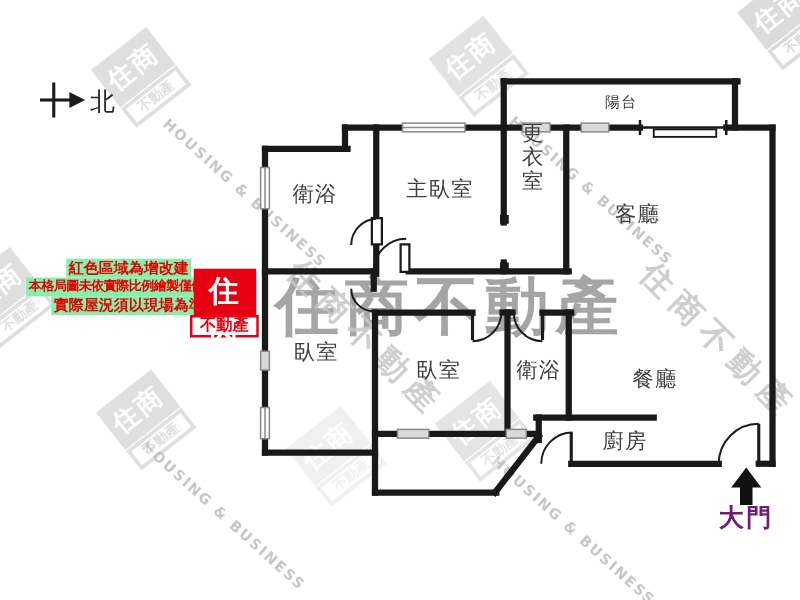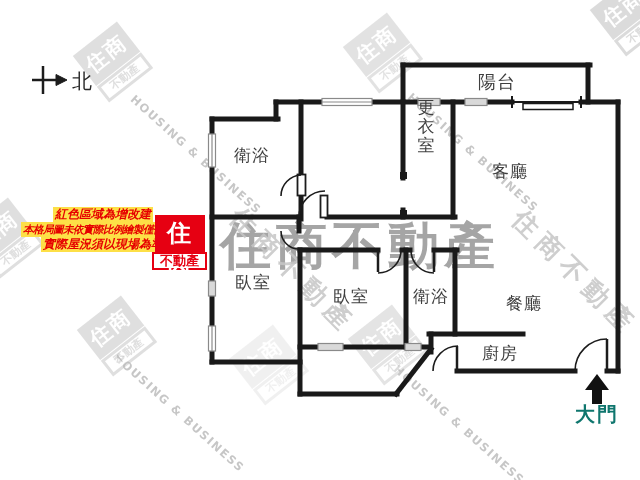--- a/index.html
+++ b/index.html
@@ -17,21 +17,21 @@
   .room-label{
     position:absolute;transform:translate(-50%,-50%);
     color:#3f3f3f;font-size:17px;letter-spacing:1px;white-space:nowrap;
   }
   .room-label.vert{
     transform:none;white-space:normal;width:20px;line-height:19px;
     word-break:break-all;letter-spacing:0;text-align:center;
   }
   .door-label{
     position:absolute;transform:translate(-50%,-50%);
-    color:#0f766e;font-size:20px;font-weight:bold;letter-spacing:2px;white-space:nowrap;
+    color:#701a75;font-size:20px;font-weight:bold;letter-spacing:2px;white-space:nowrap;
   }
   .compass-label{
     position:absolute;color:#2a2a2a;font-size:20px;white-space:nowrap;
   }
   
   .wm-eng{
     position:absolute;color:#b9b9b9;font-size:11.5px;font-weight:bold;
     letter-spacing:1.6px;white-space:nowrap;opacity:.8;
     transform:rotate(42deg);transform-origin:left top;
   }
@@ -62,22 +62,22 @@
     display:block;width:50px;height:37px;margin:0 auto;background:#e60012;
     color:#ffffff;font-size:24px;font-weight:bold;line-height:37px;letter-spacing:2px;
   }
   #brand-logo .b-bot{
     display:block;width:51px;height:14px;background:#ffffff;border:2px solid #e60012;
     color:#e60012;font-size:13px;font-weight:bold;line-height:14px;margin-top:0;
   }
   
   #notice{position:absolute;left:12px;top:207px;width:182px;text-align:center;line-height:0;}
   #notice .n-line{
-    display:inline-block;background:#fde047;color:#e60000;font-weight:bold;
-    line-height:13px;padding:1px 2px;white-space:nowrap;font-style:italic;
+    display:inline-block;background:#86efac;color:#e60000;font-weight:bold;
+    line-height:13px;padding:1px 2px;white-space:nowrap;
   }
   #notice .n1{font-size:12px;}
   #notice .n2{font-size:10.5px;letter-spacing:-0.5px;}
   #notice .n3{font-size:12px;}
 </style>
 </head>
 <body>
 
 <div id="stage">
 
@@ -216,22 +216,23 @@
     <g stroke="#1c1c1c" fill="#1c1c1c">
       <line x1="32" y1="80" x2="56" y2="80" stroke-width="2.5"></line>
       <polygon points="56,74.5 67,80 56,85.5" stroke-width="1"></polygon>
       <line x1="43" y1="66" x2="43" y2="94" stroke-width="2.5"></line>
     </g>
   </svg>
 
   <div id="label-layer">
     <div class="compass-label" style="left:72px;top:68px;">北</div>
 
-    <div class="room-label" style="left:497px;top:82px;font-size:18px;">陽台</div>
+    <div class="room-label" style="left:497px;top:82px;font-size:12px;">陽台</div>
     <div class="room-label" style="left:252px;top:155px;">衛浴</div>
+    <div class="room-label" style="left:352px;top:151px;">主臥室</div>
     <div class="room-label vert" style="left:416px;top:98px;">更衣室</div>
     <div class="room-label" style="left:510px;top:171px;">客廳</div>
     <div class="room-label" style="left:253px;top:282px;">臥室</div>
     <div class="room-label" style="left:351px;top:296px;">臥室</div>
     <div class="room-label" style="left:431px;top:296px;">衛浴</div>
     <div class="room-label" style="left:524px;top:284px;margin-top:19px;">餐廳</div>
     <div class="room-label" style="left:500px;top:353px;text-align:right;">廚房</div>
 
     <div class="door-label" style="left:597px;top:414px;">大門</div>
   </div>

